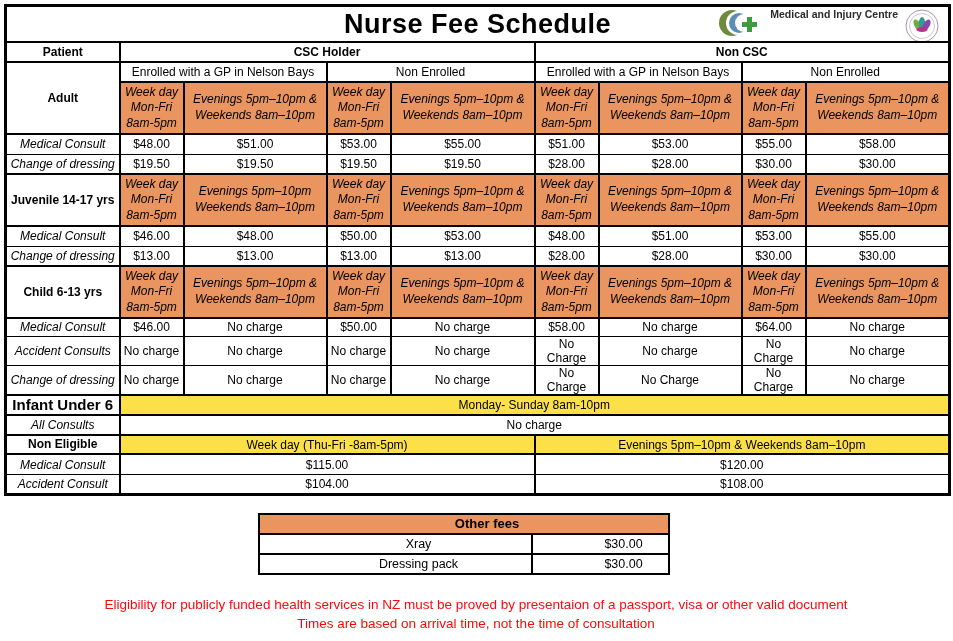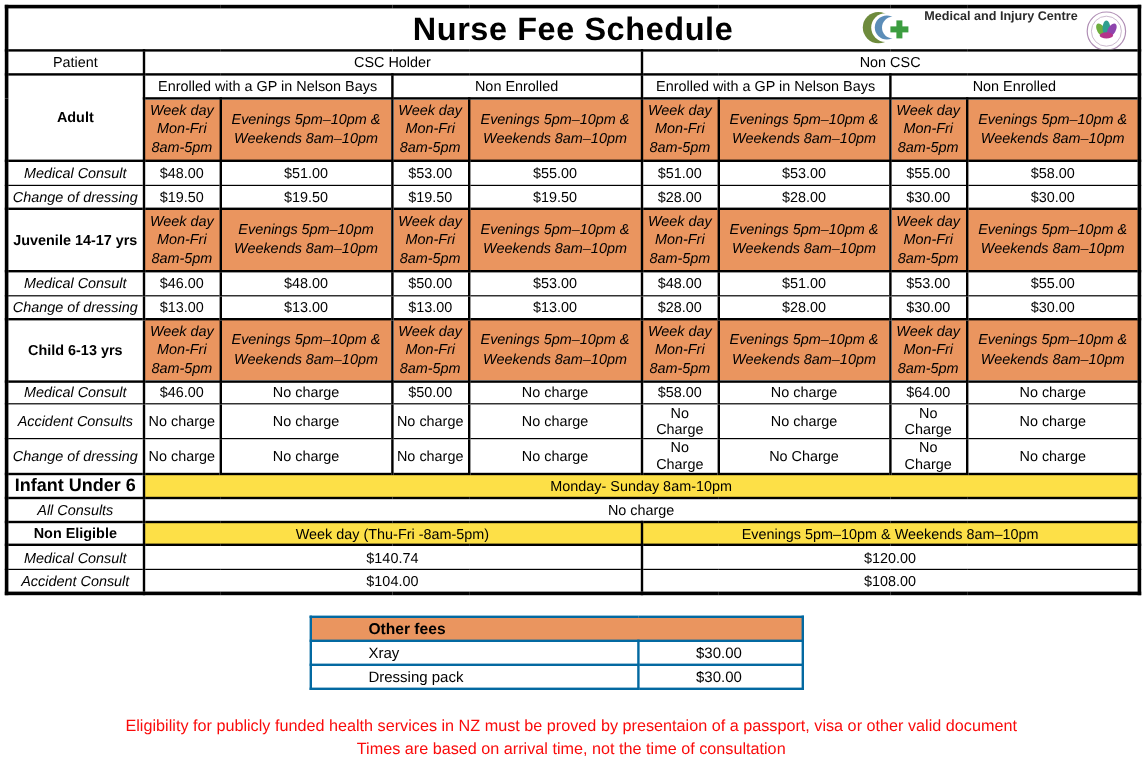--- a/index.html
+++ b/index.html
@@ -41,22 +41,22 @@
   }
   .logo {
     position: absolute;
     right: 8px; top: 1px;
     display: flex;
     gap: 6px;
     height: 34px;
   }
   .logo-text { font-size: 10.5px; font-weight: bold; color: #2b2b2b; white-space: nowrap; }
 
-  td.group-h { font-weight: normal; font-size: 13px; height: 20px; }
-  td.patient-h { font-weight: normal; font-size: 13px; }
+  td.group-h { font-weight: bold; font-size: 13px; height: 20px; }
+  td.patient-h { font-weight: bold; font-size: 13px; }
   td.enroll-h { font-size: 12px; height: 20px; }
   td.section-label { font-weight: bold; font-size: 13px; line-height: 1.25; }
   td.time-h {
     background: #EA955F;
     font-style: italic;
     font-size: 11.5px;
     line-height: 1.3;
     height: 52px;
     padding: 0 3px;
   }
@@ -79,23 +79,23 @@
 
   
   table.other-fees {
     border-collapse: collapse;
     table-layout: fixed;
     margin: 17px 0 0 254px;
     width: 410px;
     border: 2px solid #E08040;
   }
   table.other-fees td {
-    border: 2px solid #0369a1;
+    border: 2px solid #000000;
     height: 20px;
-    text-align: left;
+    text-align: center;
     font-size: 12.5px;
     background: #fff;
     padding-left: 47px;
   }
   table.other-fees td.of-header {
     background: #EA955F;
     font-weight: bold;
     font-size: 13px;
   }
 
@@ -288,21 +288,21 @@
       <td colspan="8" class="fee-val">No charge</td>
     </tr>
 
     <tr>
       <td class="section-label">Non Eligible</td>
       <td colspan="4" class="orange-span">Week day (Thu-Fri -8am-5pm)</td>
       <td colspan="4" class="orange-span">Evenings 5pm–10pm  &amp; Weekends 8am–10pm</td>
     </tr>
     <tr class="value-row">
       <td class="row-label">Medical Consult</td>
-      <td colspan="4" class="fee-val">$140.74</td>
+      <td colspan="4" class="fee-val">$115.00</td>
       <td colspan="4" class="fee-val">$120.00</td>
     </tr>
     <tr class="value-row">
       <td class="row-label">Accident Consult</td>
       <td colspan="4" class="fee-val">$104.00</td>
       <td colspan="4" class="fee-val">$108.00</td>
     </tr>
   </tbody>
     </table>
 

